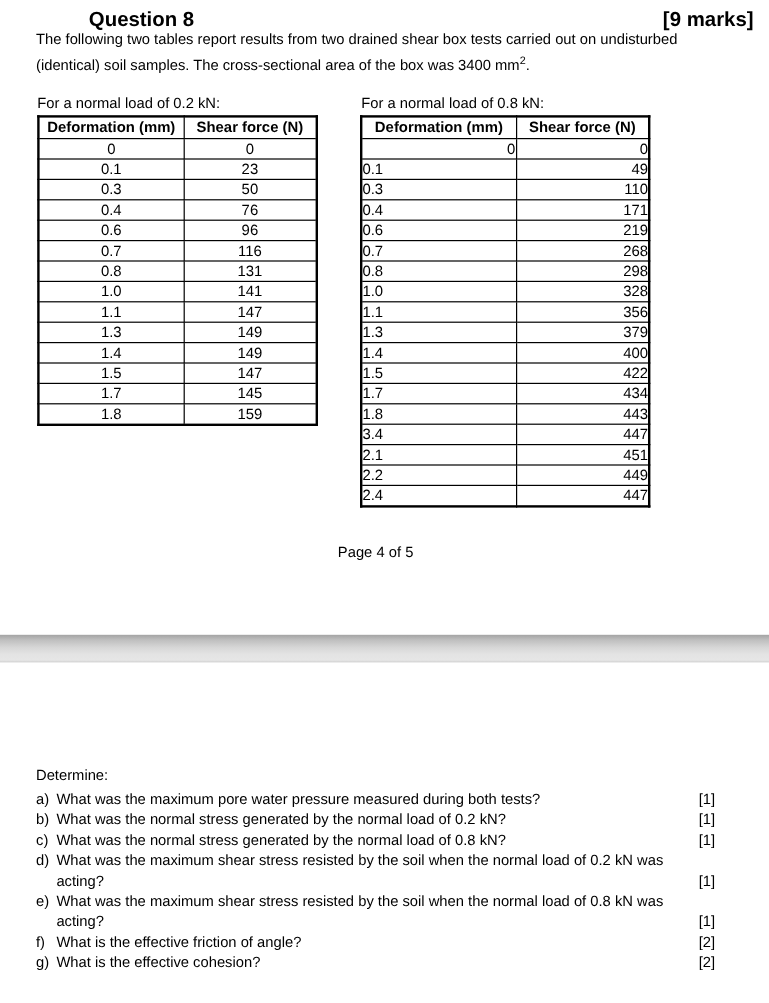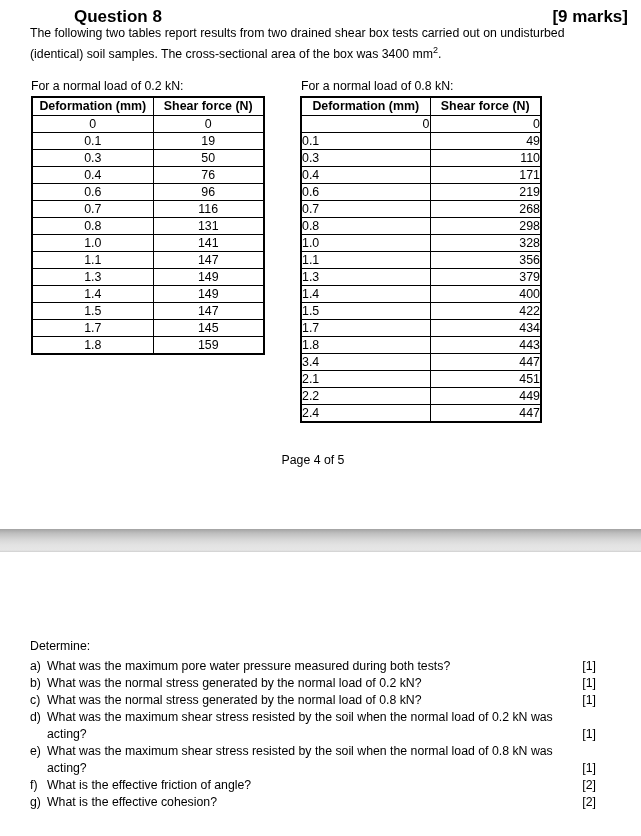--- a/index.html
+++ b/index.html
@@ -86,21 +86,21 @@
         <th>Shear force (N)</th>
       </tr>
     </thead>
     <tbody>
         <tr>
           <td class="al-c">0</td>
           <td class="al-c">0</td>
         </tr>
         <tr>
           <td class="al-c">0.1</td>
-          <td class="al-c">19</td>
+          <td class="al-c">23</td>
         </tr>
         <tr>
           <td class="al-c">0.3</td>
           <td class="al-c">50</td>
         </tr>
         <tr>
           <td class="al-c">0.4</td>
           <td class="al-c">76</td>
         </tr>
         <tr>

